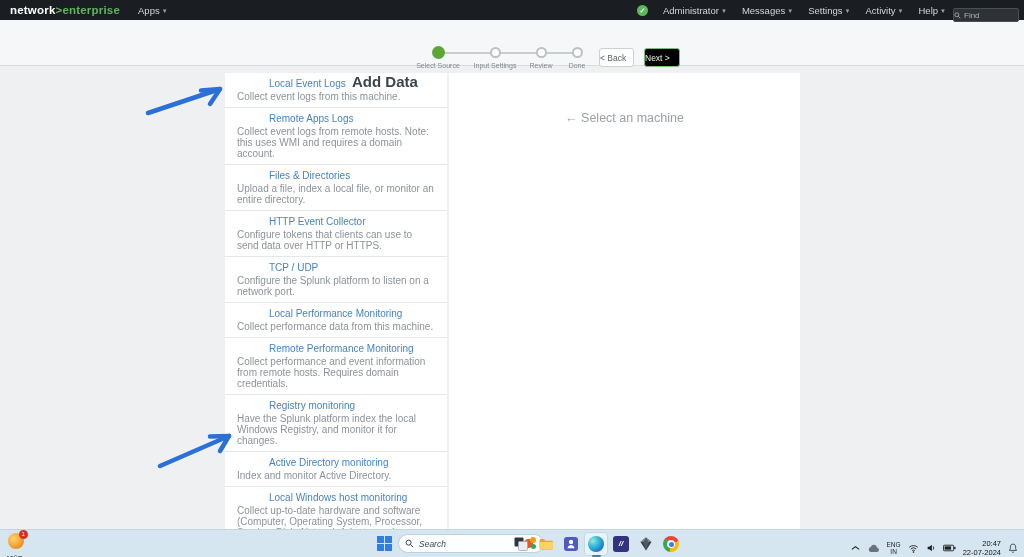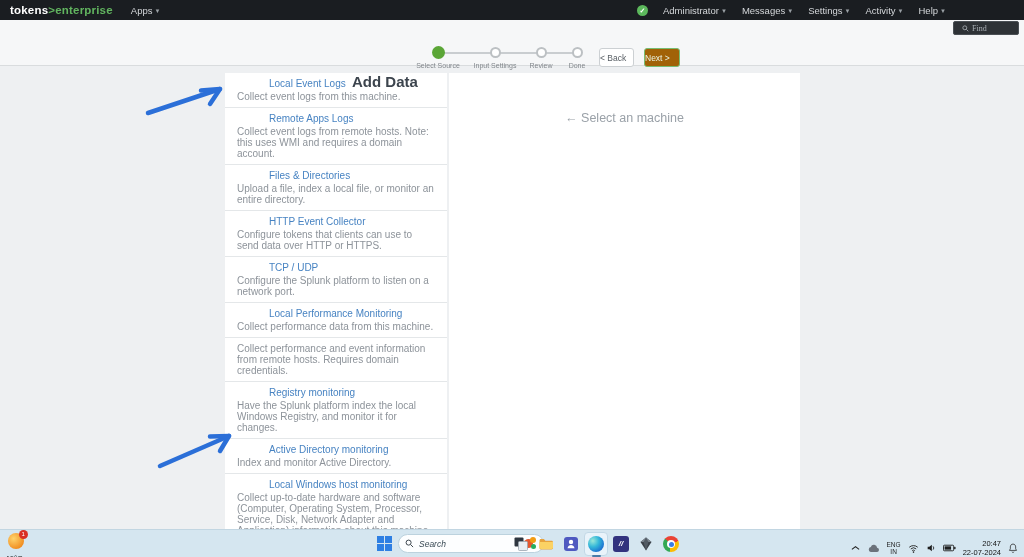--- a/index.html
+++ b/index.html
@@ -10,33 +10,33 @@
   
   .topbar { position:absolute; left:0; top:0; width:1024px; height:20px; background:#1a1d21; display:flex; align-items:center; z-index:5; }
   .logo { margin-left:10px; font-size:11.5px; font-weight:bold; letter-spacing:.2px; white-space:nowrap; }
   .logo .b { color:#ffffff; }
   .logo .g { color:#61b45f; }
   .apps-menu { margin-left:18px; font-size:9.5px; color:#d4d7da; cursor:pointer; }
   .caret { font-size:6px; color:#9aa0a5; vertical-align:1px; margin-left:2px; }
   .topbar-right { position:absolute; right:78px; top:0; height:20px; display:flex; align-items:center; gap:15px; }
   .top-menu { font-size:9.5px; color:#d4d7da; white-space:nowrap; cursor:pointer; }
   .health-dot { width:11px; height:11px; border-radius:50%; background:#5cb85c; color:#fff; font-size:7px; line-height:11px; text-align:center; font-weight:bold; }
-  .find-box { position:absolute; right:5px; top:21px; width:66px; height:14px; background:#2e3236; border:1px solid #4a4f54; border-radius:2px; display:flex; align-items:center; padding:0 8px; gap:3px;font-family:Liberation Serif, serif; }
+  .find-box { position:absolute; right:5px; top:8px; width:66px; height:14px; background:#2e3236; border:1px solid #4a4f54; border-radius:2px; display:flex; align-items:center; padding:0 0; gap:3px; }
   .find-box span { font-size:8px; color:#aab0b5; }
 
   
   .page-header { position:absolute; left:0; top:20px; width:1024px; height:46px; background:#f6f7f8; border-bottom:1px solid #d9dcde; z-index:4; }
   .add-data-title { position:absolute; left:352px; top:13px; font-size:15px; font-weight:bold; color:#3c444d;margin-top:40px; }
   .step-line { position:absolute; left:438px; top:32px; width:139px; height:2px; background:#c9cdd0; }
   .step-circle { position:absolute; top:27px; width:11px; height:11px; border-radius:50%; background:#fff; border:2px solid #bcc0c3; }
   .step-circle.active { width:13px; height:13px; top:26px; background:#5ba637; border:none; }
   .step-label { position:absolute; top:42px; width:70px; text-align:center; font-size:7px; color:#82878c; }
   .btn { position:absolute; top:28px; height:19px; border-radius:3px; font-size:8.5px; line-height:18px; cursor:pointer; }
   .btn-back { left:599px; width:35px; background:#ffffff; border:1px solid #ccd0d3; color:#5a6066; }
-  .btn-next { left:644px; width:36px; background:#a16207; border:1px solid #78bd72; color:#eaf6e4; }
+  .btn-next { left:644px; width:36px; background:#000000; border:1px solid #78bd72; color:#eaf6e4; }
 
   
   .content-bg { position:absolute; left:0; top:67px; width:1024px; height:462px; background:#eef0f2; }
   .list-panel { position:absolute; left:225px; top:73px; width:222px; height:456px; background:#ffffff; overflow:hidden; }
   .src-item { padding:5px 12px; border-bottom:1px solid #e4e7e9; cursor:pointer; }
   .src-title { font-size:10px; line-height:12px; color:#4783c2; margin-bottom:1px;padding-left:32px; }
   .src-desc { font-size:10px; line-height:11px; color:#8d939a; }
   .right-panel { position:absolute; left:449px; top:73px; width:351px; height:456px; background:#ffffff; }
   .select-prompt { padding-top:38px; text-align:center; font-size:12.5px; color:#9aa1a8; }
 
@@ -70,21 +70,21 @@
   .tray-item { display:flex; align-items:center; cursor:pointer; }
   .lang { font-size:6.5px; line-height:7px; color:#1f1f1f; text-align:center; }
   .clock { font-size:7.5px; line-height:9px; color:#111; text-align:right; }
 </style>
 </head>
 <body>
 
 <div id="screen">
 
   <div class="topbar">
-    <div class="logo"><span class="b">tokens</span><span class="g">&gt;</span><span class="g">enterprise</span></div>
+    <div class="logo"><span class="b">network</span><span class="g">&gt;</span><span class="g">enterprise</span></div>
     <div class="apps-menu"><span>Apps</span><span class="caret">▼</span></div>
     <div class="topbar-right">
       <div class="health-dot">✓</div>
       <div class="top-menu"><span>Administrator</span><span class="caret">▼</span></div>
       <div class="top-menu"><span>Messages</span><span class="caret">▼</span></div>
       <div class="top-menu"><span>Settings</span><span class="caret">▼</span></div>
       <div class="top-menu"><span>Activity</span><span class="caret">▼</span></div>
       <div class="top-menu"><span>Help</span><span class="caret">▼</span></div>
     </div>
     <div class="find-box">
@@ -133,20 +133,21 @@
       </div>
       <div class="src-item">
         <div class="src-title">TCP / UDP</div>
         <div class="src-desc">Configure the Splunk platform to listen on a network port.</div>
       </div>
       <div class="src-item">
         <div class="src-title">Local Performance Monitoring</div>
         <div class="src-desc">Collect performance data from this machine.</div>
       </div>
       <div class="src-item">
+        <div class="src-title">Remote Performance Monitoring</div>
         <div class="src-desc">Collect performance and event information from remote hosts. Requires domain credentials.</div>
       </div>
       <div class="src-item">
         <div class="src-title">Registry monitoring</div>
         <div class="src-desc">Have the Splunk platform index the local Windows Registry, and monitor it for changes.</div>
       </div>
       <div class="src-item">
         <div class="src-title">Active Directory monitoring</div>
         <div class="src-desc">Index and monitor Active Directory.</div>
       </div>

